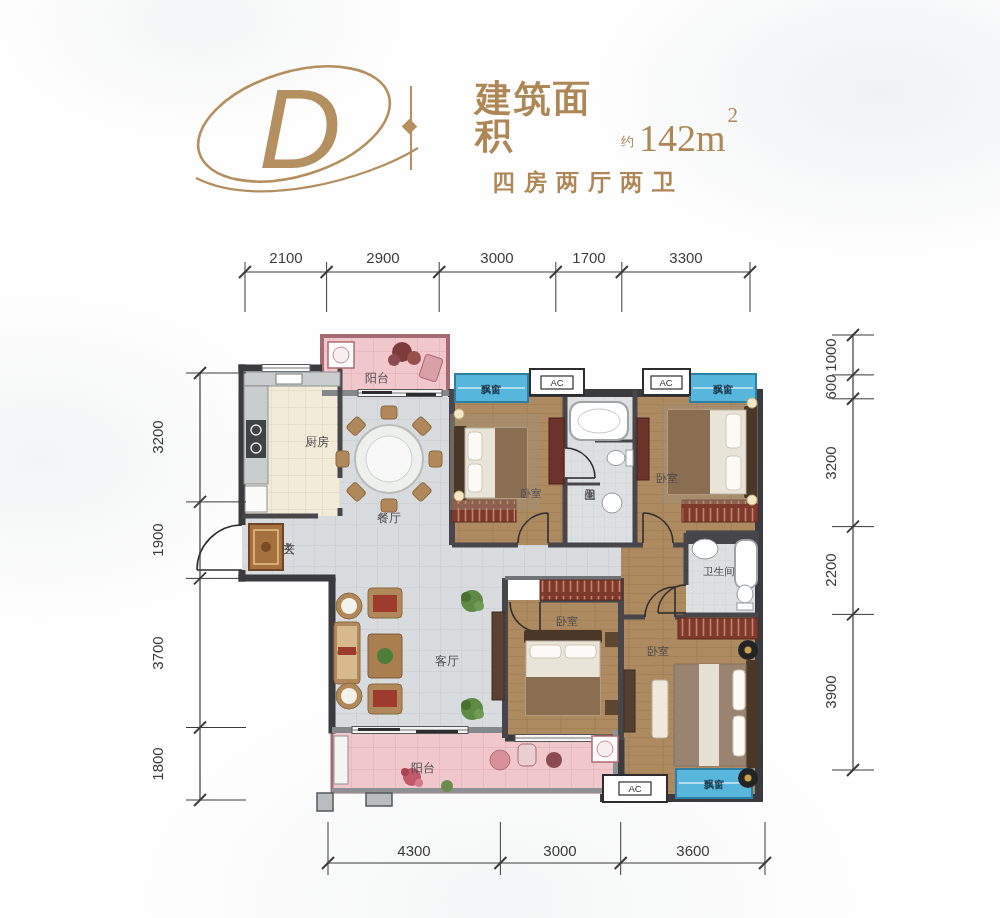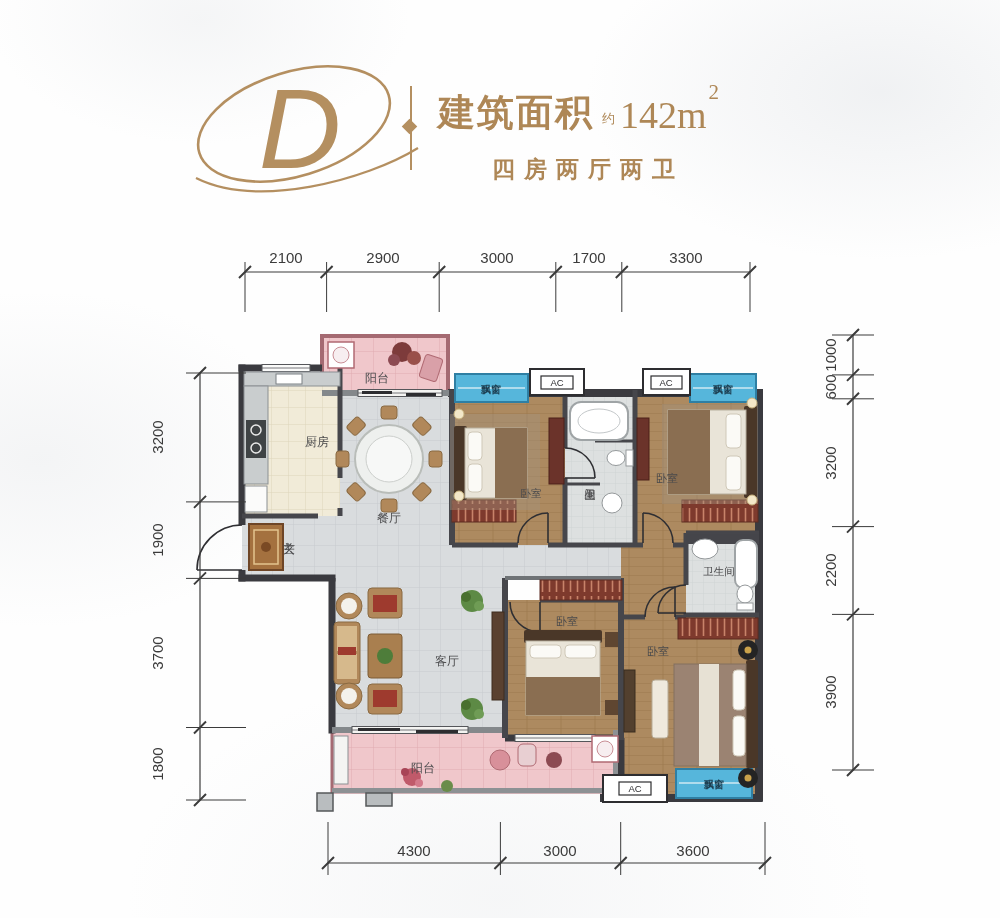--- a/index.html
+++ b/index.html
@@ -11,27 +11,27 @@
       radial-gradient(420px 240px at 88% 10%, rgba(203,208,214,.28), transparent 70%),
       radial-gradient(380px 240px at 4% 50%, rgba(206,210,215,.22), transparent 70%),
       radial-gradient(520px 320px at 50% 98%, rgba(208,212,217,.18), transparent 72%),
       radial-gradient(300px 180px at 20% 2%, rgba(206,210,215,.20), transparent 70%);}
   .hdr{position:absolute;left:0;top:0;width:1000px;height:230px;}
   .logo{position:absolute;left:188px;top:56px;}
   .divider{position:absolute;left:410px;top:86px;width:2px;height:84px;background:#b48f60;}
   .diamond{position:absolute;left:404px;top:121px;width:11px;height:11px;background:#b48f60;
            transform:rotate(45deg);}
   .title{position:absolute;left:438px;top:80px;width:300px;color:#ae8756;}
-  .title .l1{display:flex;align-items:flex-end;}
+  .title .l1{display:flex;align-items:flex-end;margin-left:37px;}
   .t-label{font-family:"Liberation Serif", serif;font-weight:700;font-size:37px;
            letter-spacing:2px;line-height:1;}
   .t-approx{font-size:13px;margin:0 5px 6px 8px;line-height:1;}
   .t-value{font-family:"Liberation Serif", serif;font-size:38px;line-height:.85;}
   .t-sup{font-family:"Liberation Serif", serif;font-size:21px;margin-bottom:26px;margin-left:2px;}
-  .t-sub{margin-top:23px;width:300px;text-align:center;font-size:23px;letter-spacing:9px;
+  .t-sub{margin-top:13px;width:300px;text-align:center;font-size:23px;letter-spacing:9px;
          font-family:"Liberation Serif", serif;font-weight:700;}
   svg text{font-family:"Liberation Sans", sans-serif;}
   .dimtxt{font-size:15px;fill:#3b3b3b;}
   .roomtxt{fill:#4a4a4c;}
   .vtext{writing-mode:vertical-rl;text-orientation:upright;}
 </style>
 </head>
 <body>
 
 <div class="canvas">

